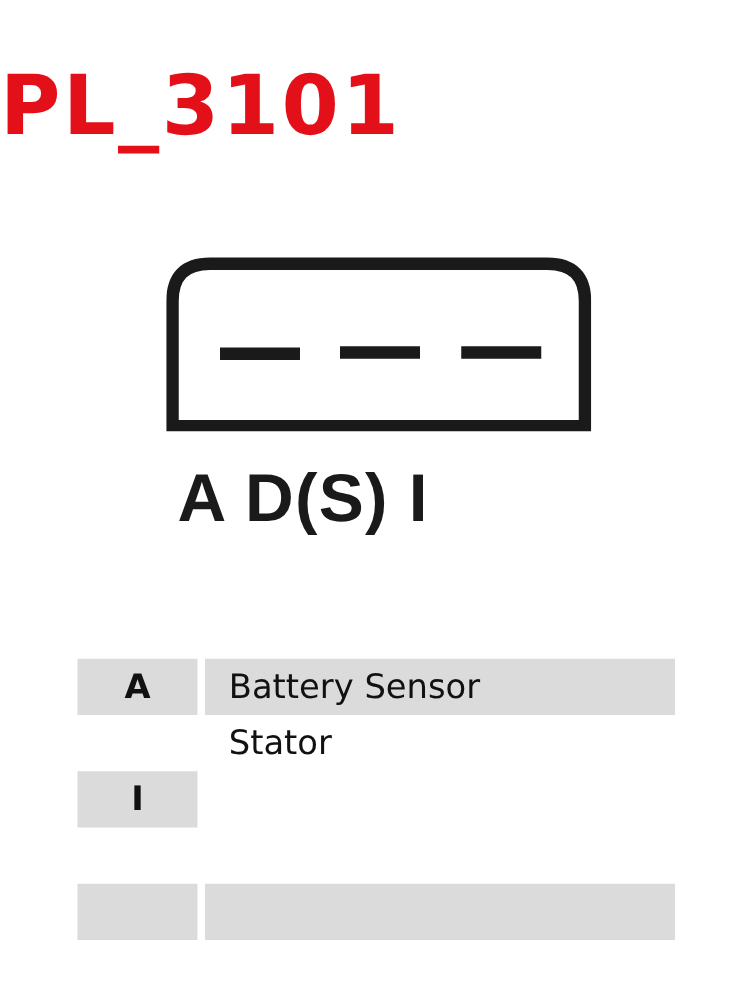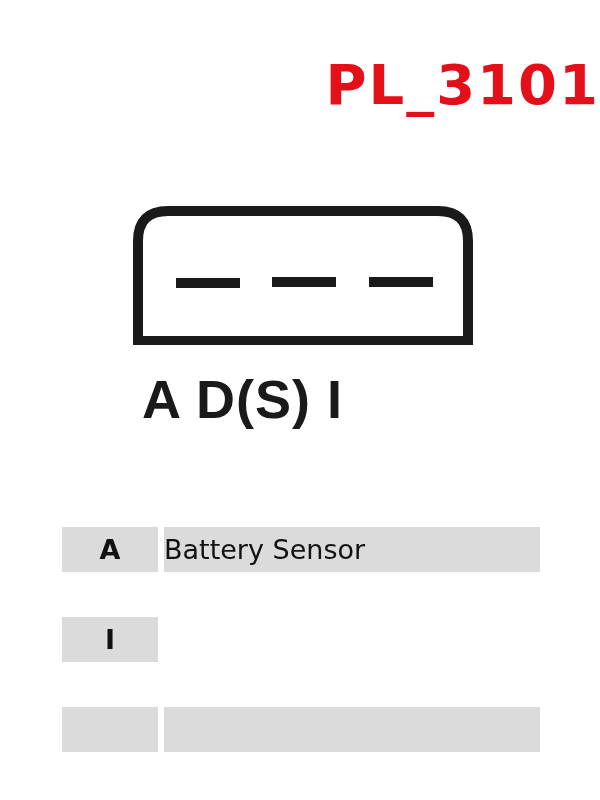--- a/index.html
+++ b/index.html
@@ -3,42 +3,42 @@
   <meta charset="utf-8">
   <style>
     html, body { margin: 0; padding: 0; }
     body {
       width: 600px; height: 800px; background: #ffffff;
       position: relative; overflow: hidden;
       font-family: "DejaVu Sans", sans-serif;
     }
     .title {
       position: absolute; left: 0; width: 600px; top: 50px;
-      text-align: right; color: #e3101a;
+      text-align: left; color: #e3101a;
       font-family: "DejaVu Sans", sans-serif; font-weight: bold;
-      font-size: 56px; letter-spacing: 2px; line-height: 70px;
+      font-size: 66px; letter-spacing: 2px; line-height: 70px;
     }
     .connector {
       position: absolute; left: 133px; top: 205px; width: 340px; height: 140px;
     }
     .pin-labels {
       position: absolute; left: 0; width: 485px; top: 368px;
       text-align: center; color: #1a1a1a;
       font-family: "Liberation Sans", sans-serif; font-weight: bold;
       font-size: 54px; line-height: 62px; letter-spacing: 1px;
     }
     .legend { position: absolute; left: 62px; top: 527px; width: 478px; }
     .row { position: absolute; left: 0; width: 478px; height: 45px; }
     .cell-key, .cell-val { position: absolute; top: 0; height: 45px; line-height: 45px; }
     .cell-key {
       left: 0; width: 96px; text-align: center;
       font-family: "DejaVu Sans", sans-serif; font-weight: bold; font-size: 27px; color: #111;
     }
     .cell-val {
-      left: 102px; width: 376px; box-sizing: border-box;
+      left: 102px; width: 376px; padding-left: 19px; box-sizing: border-box;
       font-family: "DejaVu Sans", sans-serif; font-size: 27px; color: #111;
     }
     .row.shaded .cell-key, .row.shaded .cell-val { background: #dbdbdb; }
   </style>
 </head>
 <body>
 
 <div class="title">PL_3101</div>
 
 <svg class="connector" viewBox="0 0 340 140" xmlns="http://www.w3.org/2000/svg">
@@ -49,20 +49,21 @@
 </svg>
 
 <div class="pin-labels">A D(S) I</div>
 
 <div class="legend">
   <div class="row shaded" style="top:0px;">
     <div class="cell-key">A</div>
     <div class="cell-val">Battery Sensor</div>
   </div>
   <div class="row" style="top:45px;">
+    <div class="cell-val">Stator</div>
   </div>
   <div class="row shaded" style="top:90px;">
     <div class="cell-key">I</div>
   </div>
   <div class="row" style="top:135px;">
     <div class="cell-key"></div>
     <div class="cell-val"></div>
   </div>
   <div class="row shaded" style="top:180px;">
     <div class="cell-key"></div>

